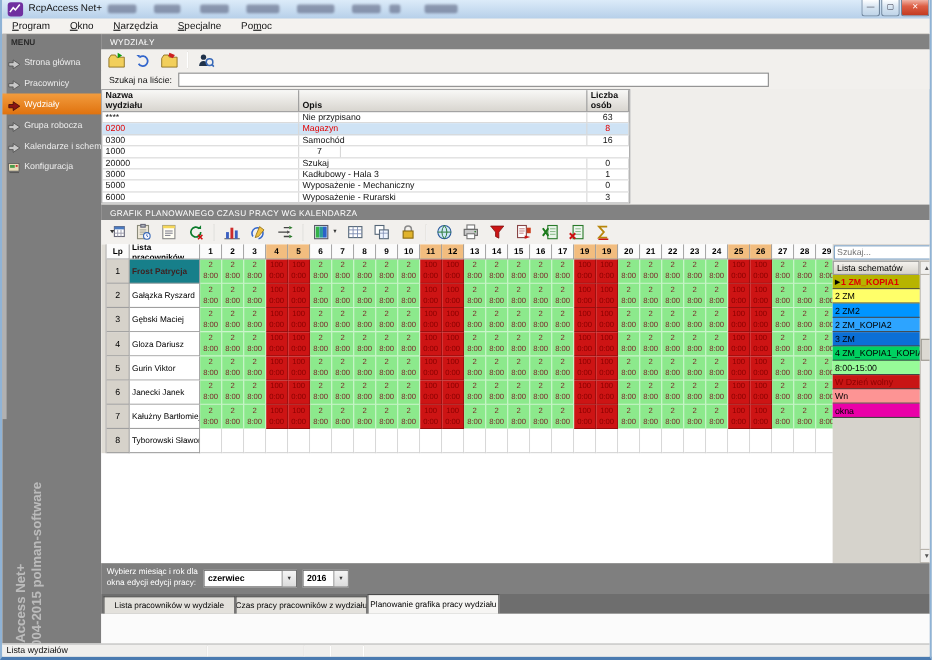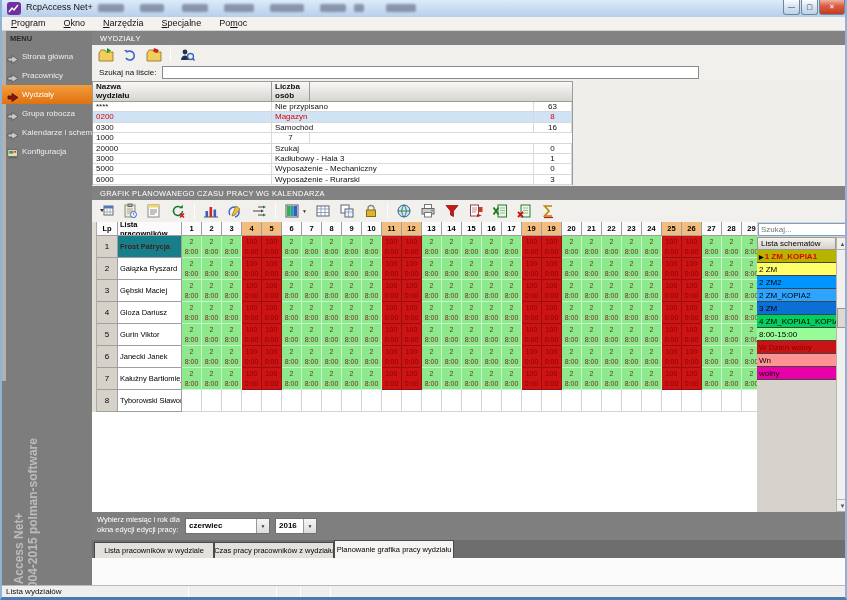--- a/index.html
+++ b/index.html
@@ -196,20 +196,21 @@
       </span>
     </div>
   <div id="dept-search-row" class="abs">
     <span id="dept-search-label">Szukaj na liście:</span>
     <input id="dept-search-input" value="" style="">
   </div>
   <div id="dept-table" class="abs">
     <div class="dth" id="dept-table-header">
         <div class="c" style="width: 179px;">Nazwa
 wydziału</div>
+        <div class="c" style="width: 262px;">Opis</div>
         <div class="c" style="width: 38px;">Liczba
 osób</div>
       </div>
     <div id="dept-table-body">
         <div class="dtrow">
           <div class="c" style="width: 179px;">****</div>
           <div class="c" style="width: 262px;">Nie przypisano</div>
           <div class="c" style="width: 38px; text-align: center;">63</div>
         </div>
         <div class="dtrow sel">
@@ -719,21 +720,21 @@
         <div class="sitem" style="top: 106px; background: rgb(151, 251, 152); color: rgb(0, 0, 0);">
           <span>8:00-15:00</span>
         </div>
         <div class="sitem" style="top: 119px; background: rgb(200, 20, 20); color: rgb(139, 0, 0);">
           <span>W Dzień wolny</span>
         </div>
         <div class="sitem" style="top: 132px; background: rgb(253, 148, 148); color: rgb(0, 0, 0);">
           <span>Wn</span>
         </div>
         <div class="sitem" style="top: 145px; background: rgb(234, 0, 168); color: rgb(0, 0, 0);">
-          <span>wolny</span>
+          <span>okna</span>
         </div>
       </div>
   </div>
 
   <div id="month-bar" class="abs">
     <div id="picker-label">Wybierz miesiąc i rok dla okna edycji edycji pracy:</div>
     <div class="combo" style="left:93px;width:85px;">
       <span class="val">czerwiec</span>
       <span class="btn">▼</span>
     </div>

